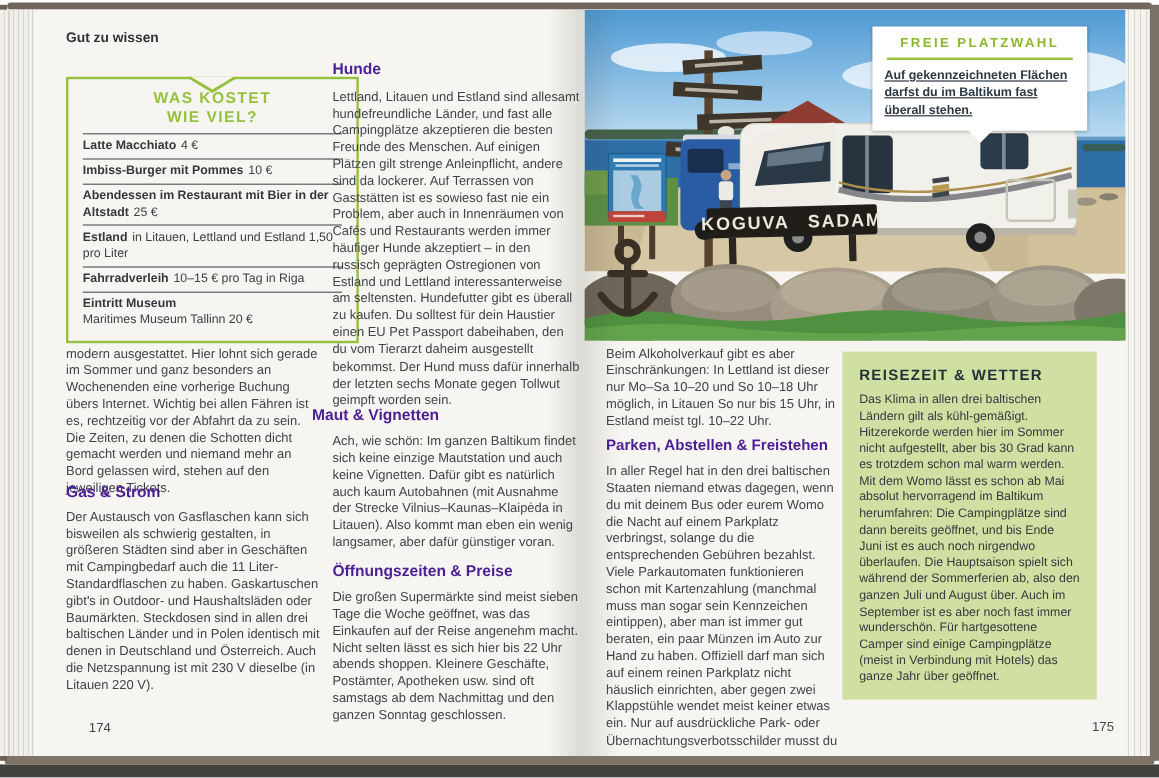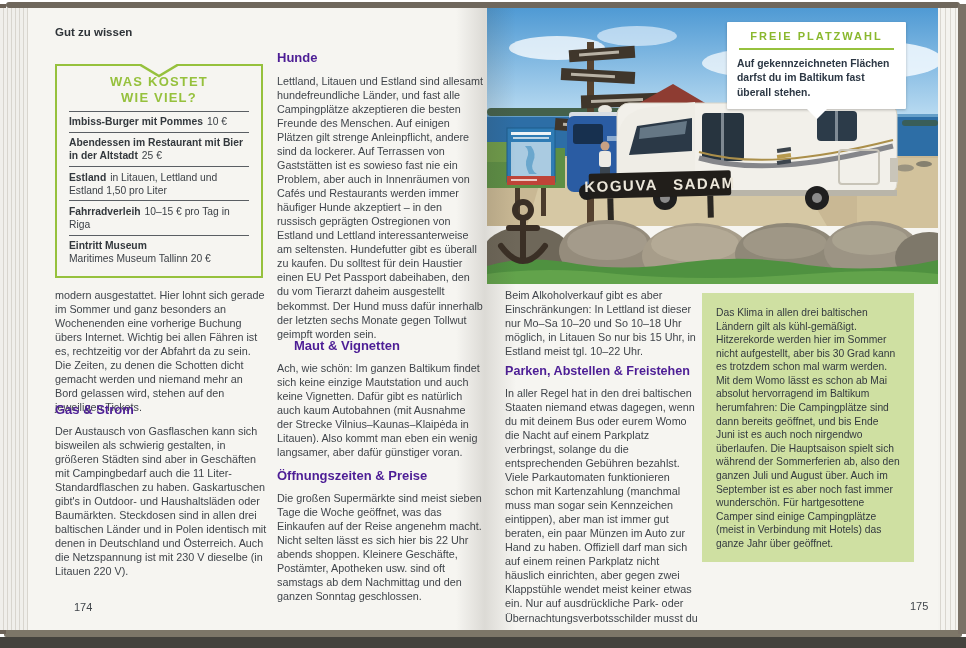--- a/index.html
+++ b/index.html
@@ -22,41 +22,41 @@
       background:linear-gradient(90deg,rgba(0,0,0,0) 0%,rgba(60,55,45,.14) 48%,rgba(0,0,0,0) 100%);
       pointer-events:none;z-index:5;}
 
   .kicker{position:absolute;left:27px;top:18px;font-size:11.5px;font-weight:bold;color:#2e3338;text-align:center;}
   .pagenum{position:absolute;font-size:11px;color:#41464c;margin-left:19px;}
 
   .body{font-size:10.8px;line-height:1.3;color:#40454b;hyphens:auto;-webkit-hyphens:auto;}
   .h-green{position:absolute;margin:0;font-size:13px;font-weight:bold;color:#4c1d95;white-space:nowrap;}
 
   
-  .price-box{position:absolute;left:27px;top:56px;width:208px;border:2px solid #96c13d;
+  .price-box{position:absolute;left:27px;top:56px;width:244px;border:2px solid #96c13d;
       background:#f6f5f1;padding:6px 12px 7px 12px;box-sizing:border-box;}
   .pb-notch{position:absolute;top:-2px;left:50%;transform:translateX(-50%);display:block;}
   .pb-title{font-size:13px;font-weight:bold;color:#96c13d;text-align:center;letter-spacing:1.2px;line-height:1.25;margin:2px 0 4px 0;}
   .pr{border-top:1px solid #5a5e63;padding:3.5px 0;font-size:10.3px;line-height:1.28;color:#33383d;}
   .pr:first-of-type{border-top:none;}
   .pr .lab{font-weight:bold;}
   .pr .det{font-weight:normal;margin-left:4px;color:#3a3f45;}
   .pr.stack .det{display:block;margin-left:0;}
 
   .col-left{position:absolute;left:27px;width:212px;}
   .col-mid{position:absolute;left:249px;width:206px;}
 
   
   .photo-wrap{position:absolute;left:1px;top:0;width:451px;height:276px;overflow:hidden;}
   .callout{position:absolute;left:241px;top:14px;width:179px;background:#ffffff;
       box-sizing:border-box;padding:8px 10px 9px 10px;z-index:6;border-radius:1px;
       box-shadow:0 1px 3px rgba(0,0,0,.25);}
   .callout-title{font-size:11px;font-weight:bold;letter-spacing:2px;color:#8ab82e;text-align:center;margin:0;}
   .callout-rule{border:none;border-top:2px solid #96c13d;margin:6px 2px 7px 2px;}
-  .callout-text{font-size:10.4px;font-weight:bold;color:#2c3744;line-height:1.38;margin:0;}
+  .callout-text{font-size:10.4px;font-weight:bold;color:#2c3744;line-height:1.38;margin:0;text-decoration:underline;}
   .callout-arrow{position:absolute;bottom:-10px;left:50%;transform:translateX(-50%);
       width:0;height:0;border-left:11px solid transparent;border-right:11px solid transparent;
       border-top:11px solid #ffffff;}
 
   .rcol1{position:absolute;left:19px;width:194px;}
   .info-box{position:absolute;left:216px;top:285px;width:212px;background:#cfe0a2;
       box-sizing:border-box;padding:13px 14px 12px 14px;}
   .info-title{font-size:12.5px;font-weight:bold;letter-spacing:1.1px;color:#243037;margin:0 0 7px 0;}
   .info-text{font-size:10.3px;line-height:1.32;color:#33393f;margin:0;hyphens:auto;}
 </style>
@@ -75,35 +75,36 @@
   <div class="kicker">Gut zu wissen</div>
 
   <div class="price-box">
     <svg class="pb-notch" width="40" height="14">
       <path d="M0,0 L20,12 L40,0" fill="#f6f5f1" stroke="#96c13d" stroke-width="2.4"></path>
     </svg>
     <div class="pb-title">
       <span>WAS KOSTET</span><br>
       <span>WIE VIEL?</span>
     </div>
+    <div class="pr"><span class="lab">Latte Macchiato</span><span class="det">4 €</span></div>
     <div class="pr"><span class="lab">Imbiss-Burger mit Pommes</span><span class="det">10 €</span></div>
     <div class="pr"><span class="lab">Abendessen im Restaurant mit Bier in der Altstadt</span><span class="det">25 €</span></div>
     <div class="pr"><span class="lab">Estland</span><span class="det">in Litauen, Lettland und Estland 1,50 pro Liter</span></div>
     <div class="pr"><span class="lab">Fahrradverleih</span><span class="det">10–15 € pro Tag in Riga</span></div>
     <div class="pr stack"><span class="lab">Eintritt Museum</span><span class="det">Maritimes Museum Tallinn 20 €</span></div>
   </div>
 
   <div class="col-left body" style="top:280px;">modern ausgestattet. Hier lohnt sich gerade im Sommer und ganz besonders an Wochenenden eine vorherige Buchung übers Internet. Wichtig bei allen Fähren ist es, rechtzeitig vor der Abfahrt da zu sein. Die Zeiten, zu denen die Schotten dicht gemacht werden und niemand mehr an Bord gelassen wird, stehen auf den jeweiligen Tickets.</div>
   <h3 class="h-green" style="left:27px;top:394px;">Gas &amp; Strom</h3>
   <div class="col-left body" style="top:416px;">Der Austausch von Gasflaschen kann sich bisweilen als schwierig gestalten, in größeren Städten sind aber in Geschäften mit Campingbedarf auch die 11 Liter-Standardflaschen zu haben. Gaskartuschen gibt's in Outdoor- und Haushaltsläden oder Baumärkten. Steckdosen sind in allen drei baltischen Länder und in Polen identisch mit denen in Deutschland und Österreich. Auch die Netzspannung ist mit 230 V dieselbe (in Litauen 220 V).</div>
   <div class="pagenum" style="left:27px;top:593px;">174</div>
 
   <h3 class="h-green" style="left:249px;top:42px;">Hunde</h3>
   <div class="col-mid body" style="top:66px;">Lettland, Litauen und Estland sind allesamt hundefreundliche Länder, und fast alle Campingplätze akzeptieren die besten Freunde des Menschen. Auf einigen Plätzen gilt strenge Anleinpflicht, andere sind da lockerer. Auf Terrassen von Gaststätten ist es sowieso fast nie ein Problem, aber auch in Innenräumen von Cafés und Restaurants werden immer häufiger Hunde akzeptiert – in den russisch geprägten Ostregionen von Estland und Lettland interessanterweise am seltensten. Hundefutter gibt es überall zu kaufen. Du solltest für dein Haustier einen EU Pet Passport dabeihaben, den du vom Tierarzt daheim ausgestellt bekommst. Der Hund muss dafür innerhalb der letzten sechs Monate gegen Tollwut geimpft worden sein.</div>
-  <h3 class="h-green" style="left:266px;top:330px;text-align:center;">Maut &amp; Vignetten</h3>
+  <h3 class="h-green" style="left:232px;top:330px;text-align:center;">Maut &amp; Vignetten</h3>
   <div class="col-mid body" style="top:353px;">Ach, wie schön: Im ganzen Baltikum findet sich keine einzige Mautstation und auch keine Vignetten. Dafür gibt es natürlich auch kaum Autobahnen (mit Ausnahme der Strecke Vilnius–Kaunas–Klaipėda in Litauen). Also kommt man eben ein wenig langsamer, aber dafür günstiger voran.</div>
   <h3 class="h-green" style="left:249px;top:460px;">Öffnungszeiten &amp; Preise</h3>
   <div class="col-mid body" style="top:483px;">Die großen Supermärkte sind meist sieben Tage die Woche geöffnet, was das Einkaufen auf der Reise angenehm macht. Nicht selten lässt es sich hier bis 22 Uhr abends shoppen. Kleinere Geschäfte, Postämter, Apotheken usw. sind oft samstags ab dem Nachmittag und den ganzen Sonntag geschlossen.</div>
 </div>
 
 <div class="page page-right">
 
   <div class="photo-wrap">
     <svg viewBox="0 0 451 276" width="451" height="276">
       <defs>
@@ -244,19 +245,20 @@
     <hr class="callout-rule">
     <p class="callout-text">Auf gekennzeichneten Flächen darfst du im Baltikum fast überall stehen.</p>
     <div class="callout-arrow"></div>
   </div>
 
   <div class="rcol1 body" style="top:280px;">Beim Alkoholverkauf gibt es aber Einschränkungen: In Lettland ist dieser nur Mo–Sa 10–20 und So 10–18 Uhr möglich, in Litauen So nur bis 15 Uhr, in Estland meist tgl. 10–22 Uhr.</div>
   <h3 class="h-green" style="left:19px;top:356px;font-size:12.6px;">Parken, Abstellen &amp; Freistehen</h3>
   <div class="rcol1 body" style="top:378px;">In aller Regel hat in den drei baltischen Staaten niemand etwas dagegen, wenn du mit deinem Bus oder eurem Womo die Nacht auf einem Parkplatz verbringst, solange du die entsprechenden Gebühren bezahlst. Viele Parkautomaten funktionieren schon mit Kartenzahlung (manchmal muss man sogar sein Kennzeichen eintippen), aber man ist immer gut beraten, ein paar Münzen im Auto zur Hand zu haben. Offiziell darf man sich auf einem reinen Parkplatz nicht häuslich einrichten, aber gegen zwei Klappstühle wendet meist keiner etwas ein. Nur auf ausdrückliche Park- oder Übernachtungsverbotsschilder musst du</div>
 
   <div class="info-box">
+    <p class="info-title">REISEZEIT &amp; WETTER</p>
     <p class="info-text">Das Klima in allen drei baltischen Ländern gilt als kühl-gemäßigt. Hitzerekorde werden hier im Sommer nicht aufgestellt, aber bis 30 Grad kann es trotzdem schon mal warm werden. Mit dem Womo lässt es schon ab Mai absolut hervorragend im Baltikum herumfahren: Die Campingplätze sind dann bereits geöffnet, und bis Ende Juni ist es auch noch nirgendwo überlaufen. Die Hauptsaison spielt sich während der Sommerferien ab, also den ganzen Juli und August über. Auch im September ist es aber noch fast immer wunderschön. Für hartgesottene Camper sind einige Campingplätze (meist in Verbindung mit Hotels) das ganze Jahr über geöffnet.</p>
   </div>
 
   <div class="pagenum" style="left:405px;top:592px;">175</div>
 </div>
 
 <div class="gutter"></div>
 
 </body></html>

